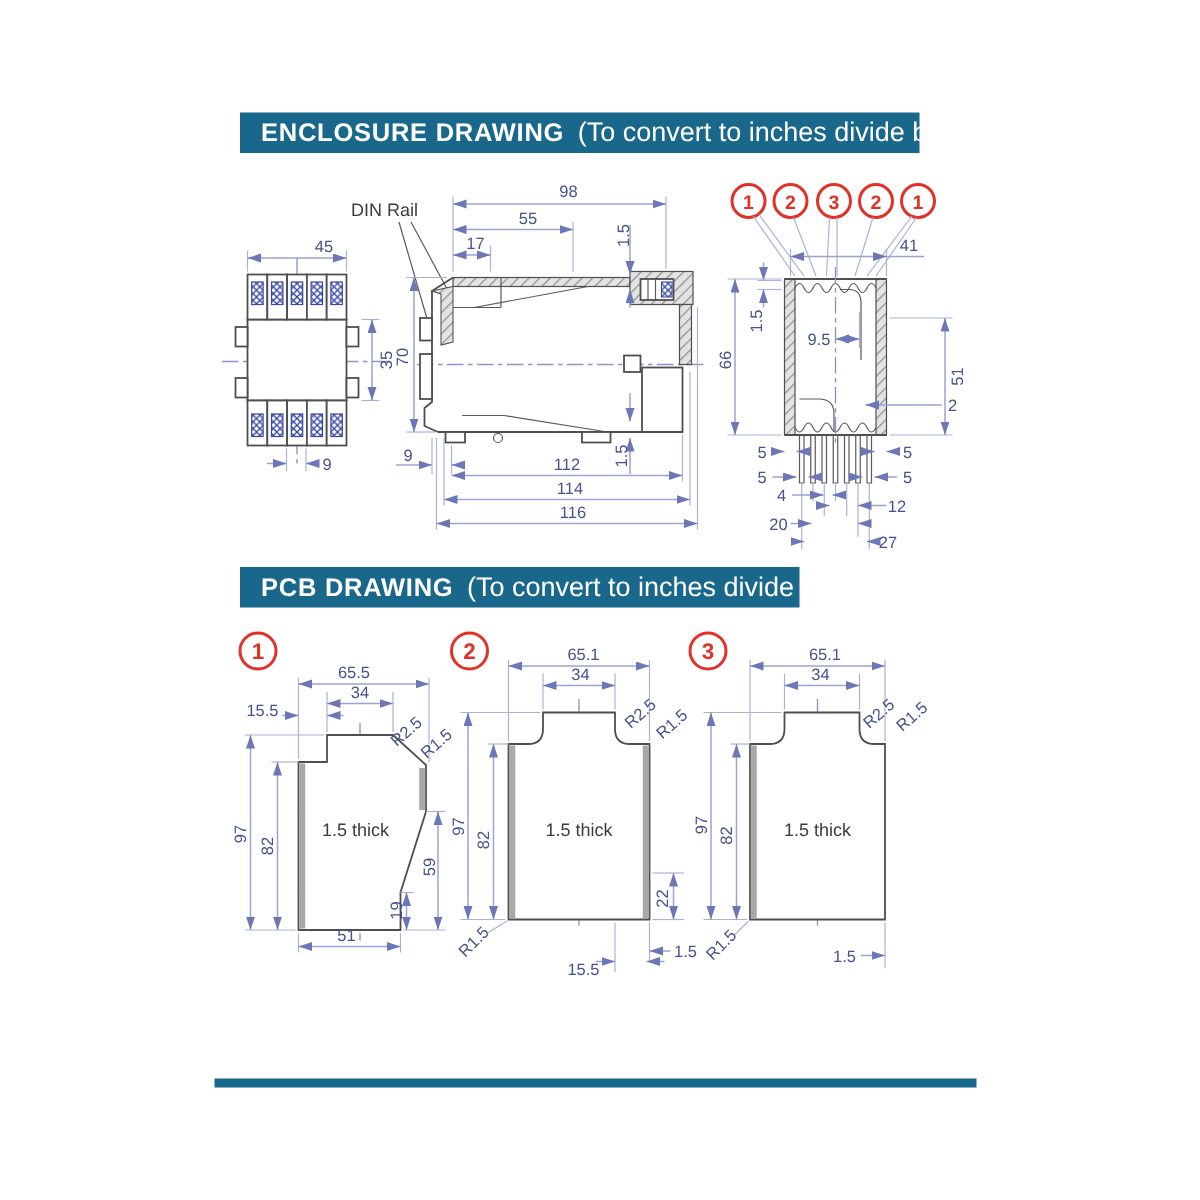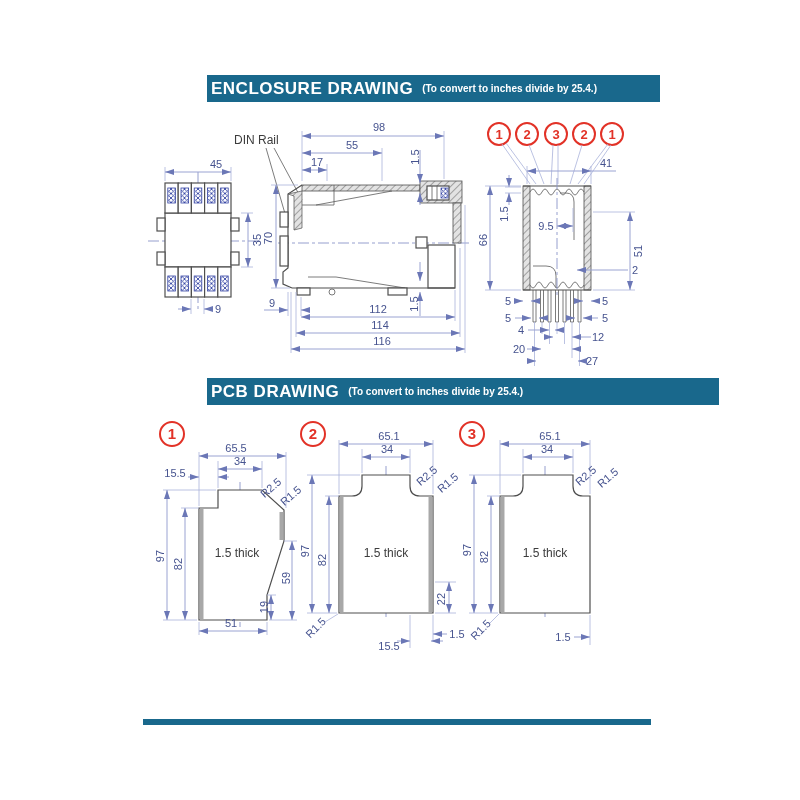--- a/index.html
+++ b/index.html
@@ -1,21 +1,21 @@
 <!DOCTYPE html>
 <html><head>
 <meta charset="utf-8">
 <style>
   html,body{margin:0;padding:0;background:#fff;}
   .page{position:relative;width:800px;height:800px;background:#fff;overflow:hidden;
         font-family:"Liberation Sans","DejaVu Sans",sans-serif;}
   .hdr{position:absolute;height:27px;background:#19688c;color:#fff;display:flex;
-       align-items:center;gap:9px;padding-left:4px;box-sizing:border-box;margin-left:47px;}
+       align-items:center;gap:9px;padding-left:14px;box-sizing:border-box;}
   .hdr .t{font-weight:bold;font-size:17px;letter-spacing:.5px;white-space:nowrap;}
-  .hdr .s{font-weight:bold;font-size:10px;white-space:nowrap;}
+  .hdr .s{font-weight:normal;font-size:18px;white-space:nowrap;}
   .note-row{position:absolute;left:152px;top:697px;width:520px;display:flex;align-items:center;}
   .note{font-size:15px;color:#3c3c3c;white-space:nowrap;}
   .sw{display:inline-block;width:20px;height:9px;background:#b4b4b4;border:1.5px solid #4f4f4f;
       margin-left:16px;margin-right:5px;flex:none;}
   .lg{font-size:14px;color:#3c3c3c;white-space:nowrap;}
   .divider{position:absolute;left:143px;top:719px;width:508px;height:6px;background:#19688c;}
   svg{position:absolute;left:0;top:0;}
   .dl{stroke:#9aa3d2;stroke-width:1;fill:none}
   .dx{stroke:#aab2da;stroke-width:.8;fill:none}
   .dt{fill:#46538f;font-size:11px;font-family:"Liberation Sans","DejaVu Sans",sans-serif}
@@ -404,20 +404,20 @@
       <line class="dx" x1="590" y1="615" x2="590" y2="645"></line>
       <line class="dl" x1="574" y1="637" x2="590" y2="637" marker-end="url(#ar)"></line>
       <text class="dt" x="563" y="641" text-anchor="middle">1.5</text>
     </g>
   </svg>
 
   <div class="hdr" style="left:160px;top:75px;width:453px;">
     <span class="t">ENCLOSURE DRAWING</span>
     <span class="s">(To convert to inches divide by 25.4.)</span>
   </div>
-  <div class="hdr" style="left:160px;top:378px;width:512px;align-items:center;">
+  <div class="hdr" style="left:160px;top:378px;width:373px;align-items:center;">
     <span class="t">PCB DRAWING</span>
     <span class="s">(To convert to inches divide by 25.4.)</span>
   </div>
 
   <div class="divider"></div>
 
 </div>
 
 </body></html>

